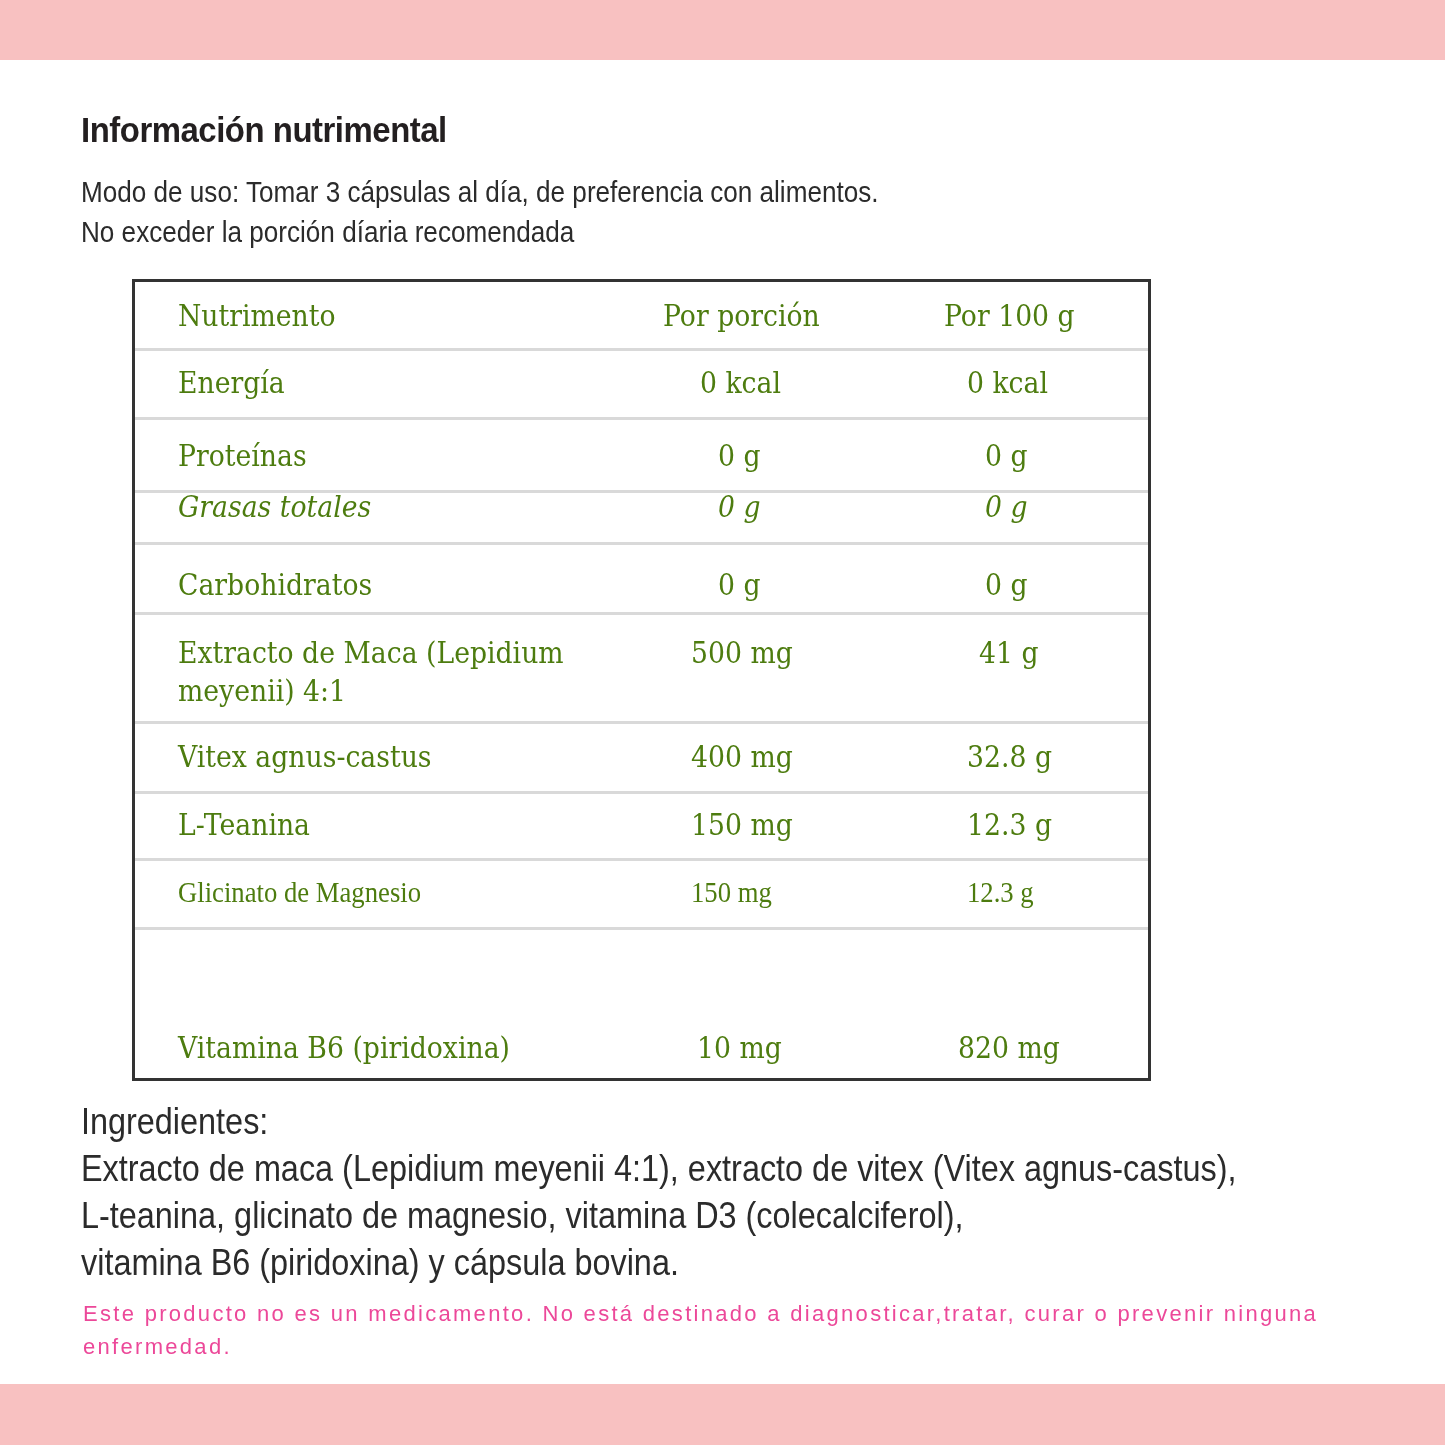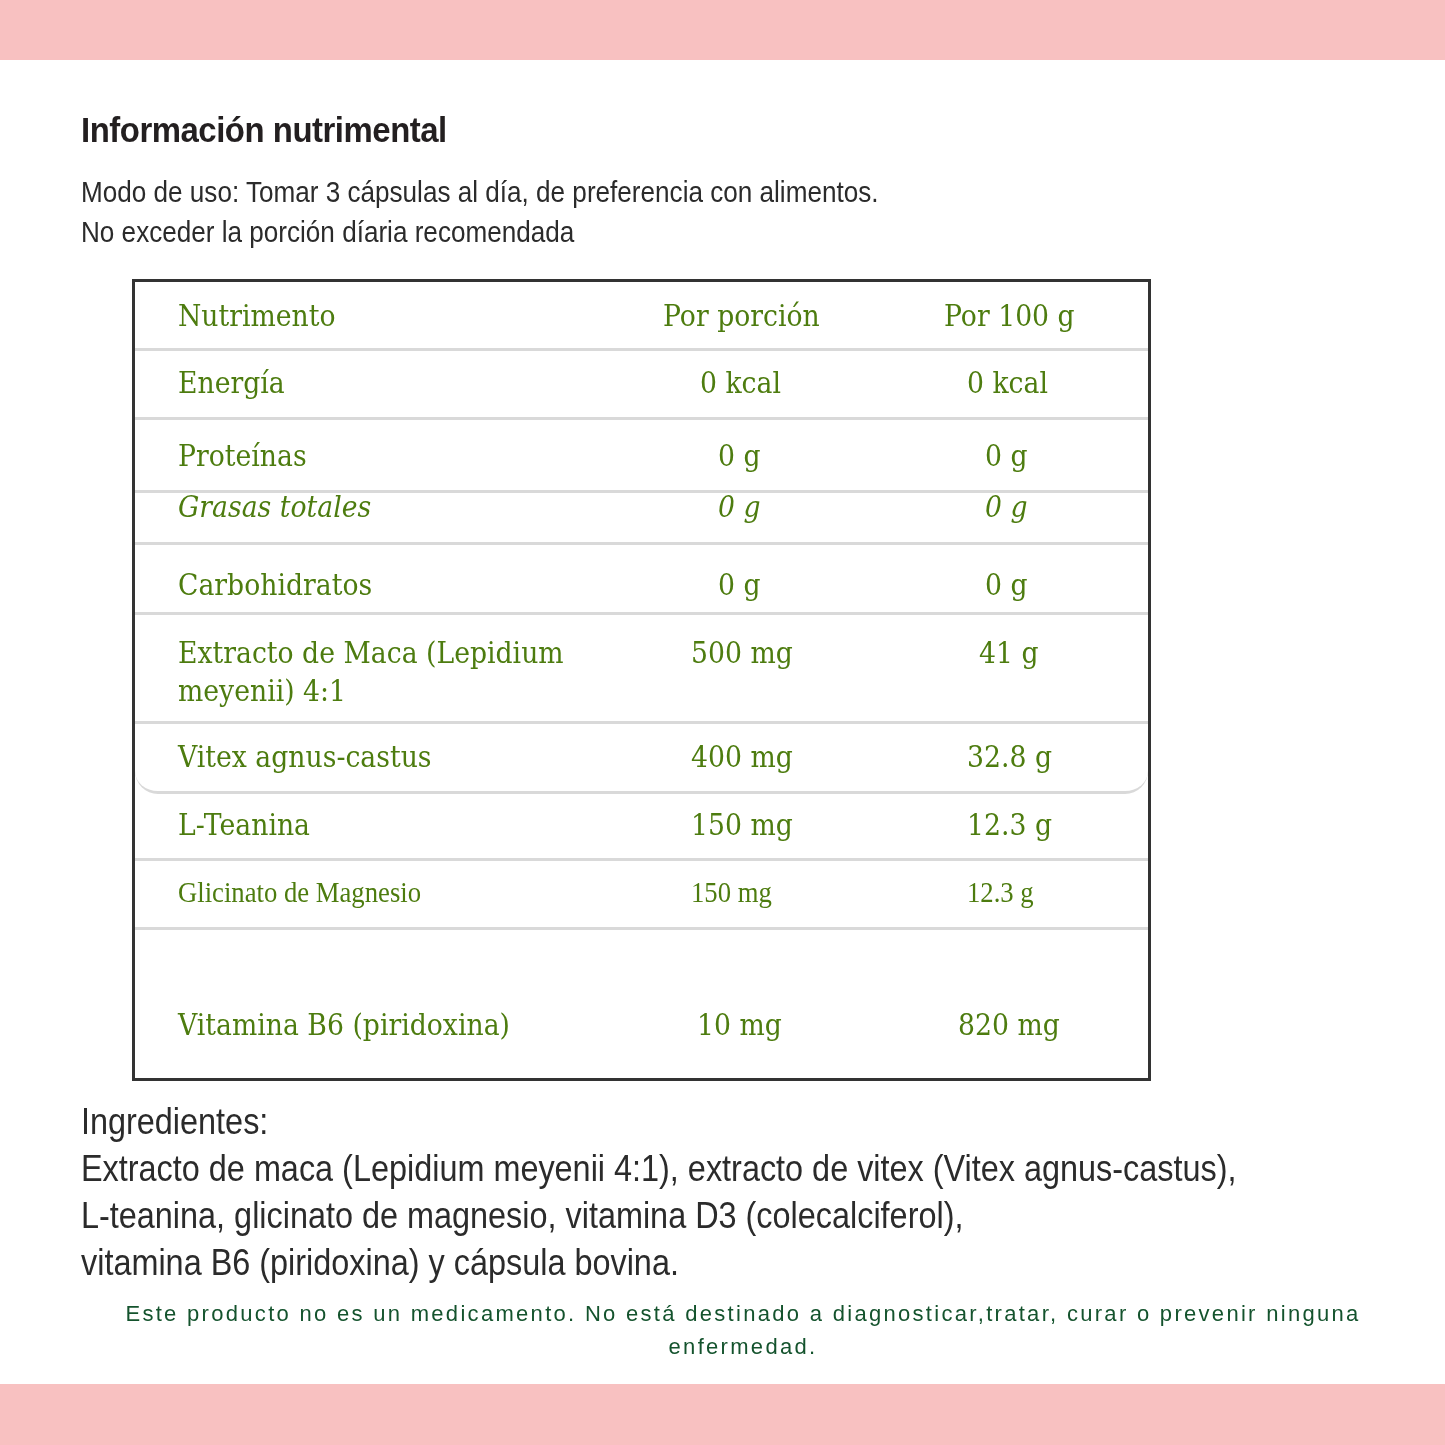--- a/index.html
+++ b/index.html
@@ -36,21 +36,21 @@
   .c1 { left: 43px; }
 
   .ingredients {
     position: absolute; left: 81px; top: 1098px;
     font-size: 36px; line-height: 47px; color: #2b2b2b;
     transform: scaleX(0.9); transform-origin: left top; white-space: nowrap;
   }
   .ingredients div { margin: 0; }
   .disclaimer {
     position: absolute; left: 83px; top: 1297px; width: 1320px;
-    font-size: 22px; line-height: 33px; letter-spacing: 2.3px; color: #14532d; text-align: center;
+    font-size: 22px; line-height: 33px; letter-spacing: 2.3px; color: #ec4899;
   }
 </style>
 </head>
 <body>
 
 <div class="band top"></div>
 
 <div class="title">Información nutrimental</div>
 <div class="usage">
   <div>Modo de uso: Tomar 3 cápsulas al día, de preferencia con alimentos.</div>
@@ -89,40 +89,40 @@
     <span class="cell" style="top:12px;left:850px;">0 g</span>
   </div>
 
   <div class="row" style="top:333px;height:106px;">
     <span class="cell c1" style="top:20px;">Extracto de Maca (Lepidium</span>
     <span class="cell c1" style="top:58px;">meyenii) 4:1</span>
     <span class="cell" style="top:20px;left:556px;">500 mg</span>
     <span class="cell" style="top:20px;left:844px;">41 g</span>
   </div>
 
-  <div class="row" style="top:442px;height:67px;border-radius:23px;">
+  <div class="row" style="top:442px;height:67px;">
     <span class="cell c1" style="top:15px;">Vitex agnus-castus</span>
     <span class="cell" style="top:15px;left:556px;">400 mg</span>
     <span class="cell" style="top:15px;left:832px;">32.8 g</span>
   </div>
 
   <div class="row" style="top:512px;height:64px;">
     <span class="cell c1" style="top:13px;">L-Teanina</span>
     <span class="cell" style="top:13px;left:556px;">150 mg</span>
     <span class="cell" style="top:13px;left:832px;">12.3 g</span>
   </div>
 
   <div class="row" style="top:579px;height:66px;font-family:Liberation Serif, serif;">
     <span class="cell c1" style="top:13px;">Glicinato de Magnesio</span>
     <span class="cell" style="top:13px;left:556px;">150 mg</span>
     <span class="cell" style="top:13px;left:832px;">12.3 g</span>
   </div>
 
 
-  <div class="row last" style="top:714px;height:85px;">
+  <div class="row last" style="top:737px;height:85px;">
     <span class="cell c1" style="top:11px;">Vitamina B6 (piridoxina)</span>
     <span class="cell" style="top:11px;left:562px;">10 mg</span>
     <span class="cell" style="top:11px;left:823px;">820 mg</span>
   </div>
 </div>
 
 <div class="ingredients">
   <div>Ingredientes:</div>
   <div>Extracto de maca (Lepidium meyenii 4:1), extracto de vitex (Vitex agnus-castus),</div>
   <div>L-teanina, glicinato de magnesio, vitamina D3 (colecalciferol),</div>

